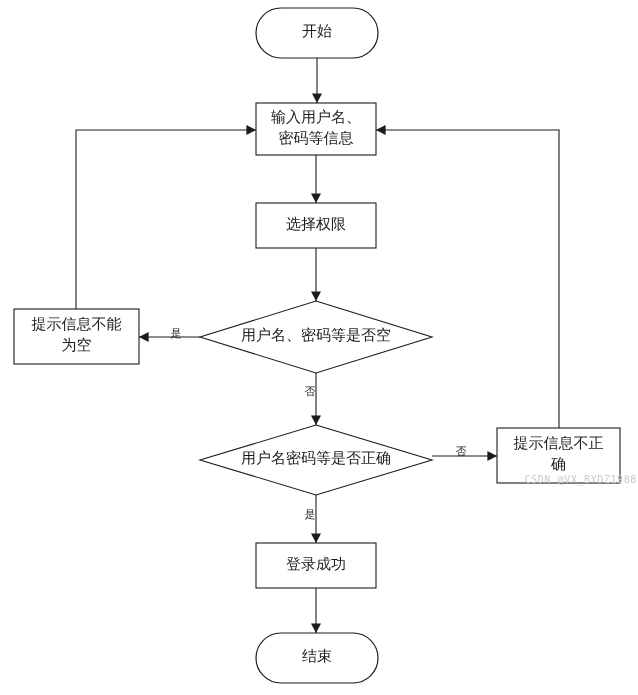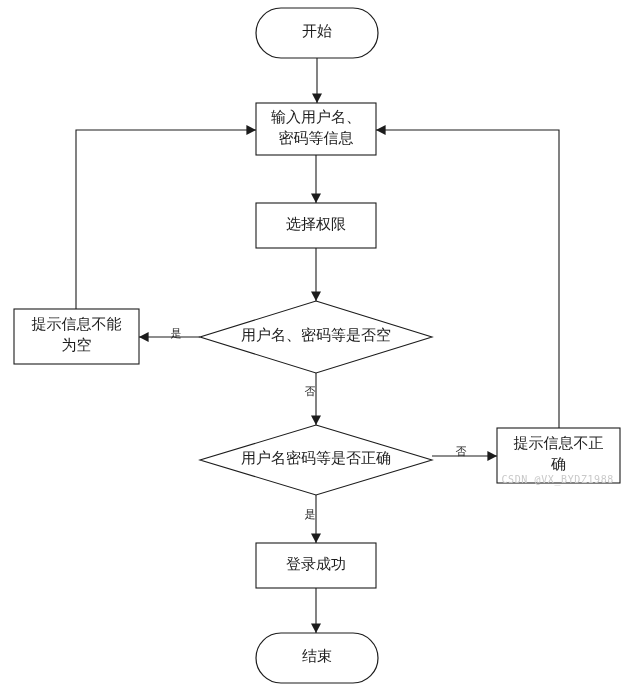--- a/index.html
+++ b/index.html
@@ -52,21 +52,21 @@
   }
   .edge-label {
     font-family: "Liberation Serif", "DejaVu Serif", serif;
     font-size: 11px;
     fill: #1c1c1c;
     text-anchor: middle;
     dominant-baseline: middle;
   }
   .watermark {
     position: absolute;
-    right: 24px;
+    right: 1px;
     bottom: 6px;
     font-family: "DejaVu Sans Mono", "Liberation Mono", monospace;
     font-size: 10px;
     letter-spacing: 0.6px;
     color: #c9c9c9;
     user-select: none;
     white-space: nowrap;
   }
 </style>
 </head>

